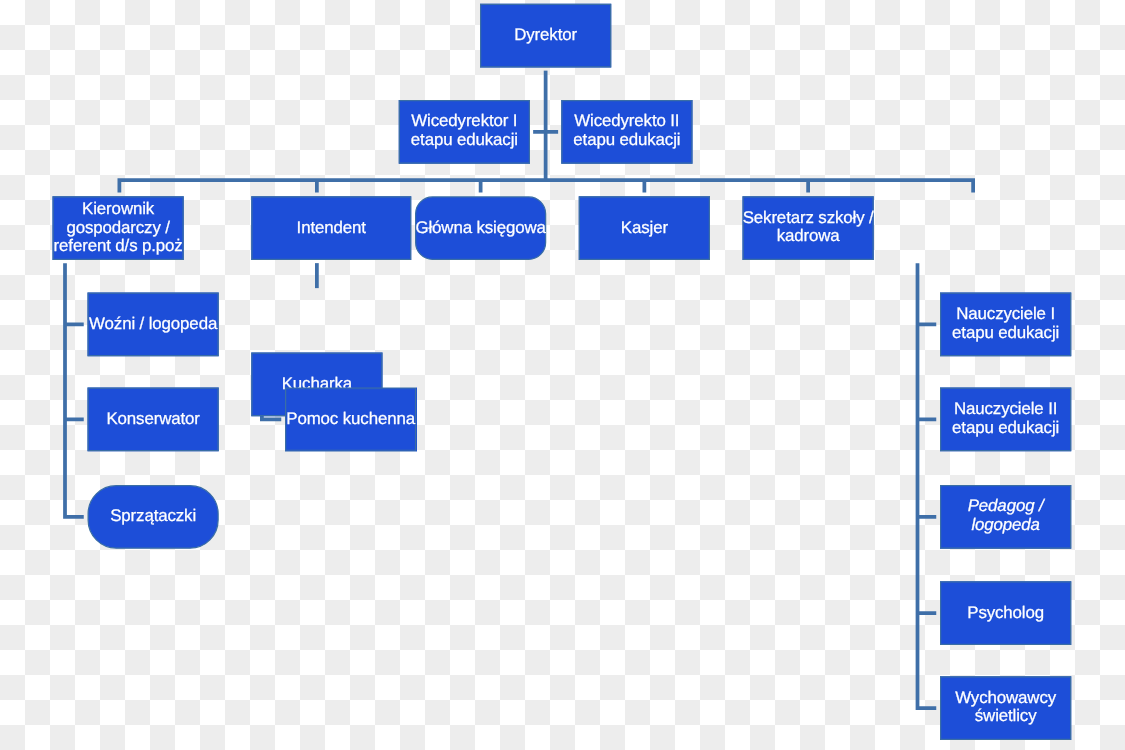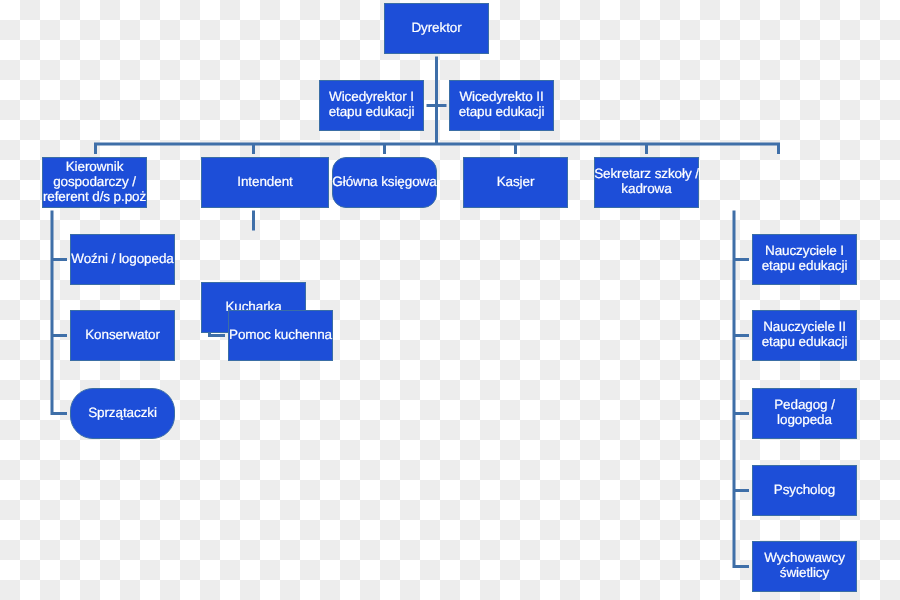--- a/index.html
+++ b/index.html
@@ -134,21 +134,21 @@
     <span>Pomoc kuchenna</span>
   </div>
   <div class="node" style="left:752px;top:234px;width:105px;height:51px;">
     <span>Nauczyciele I
 etapu edukacji</span>
   </div>
   <div class="node" style="left:752px;top:310px;width:105px;height:51px;">
     <span>Nauczyciele II
 etapu edukacji</span>
   </div>
-  <div class="node" style="left:752px;top:388px;width:105px;height:51px;">
+  <div class="node" style="left:752px;top:388px;width:105px;height:51px;font-style:italic;">
     <span>Pedagog /
 logopeda</span>
   </div>
   <div class="node" style="left:752px;top:465px;width:105px;height:51px;">
     <span>Psycholog</span>
   </div>
   <div class="node" style="left:752px;top:541px;width:105px;height:51px;">
     <span>Wychowawcy
 świetlicy</span>
   </div>

